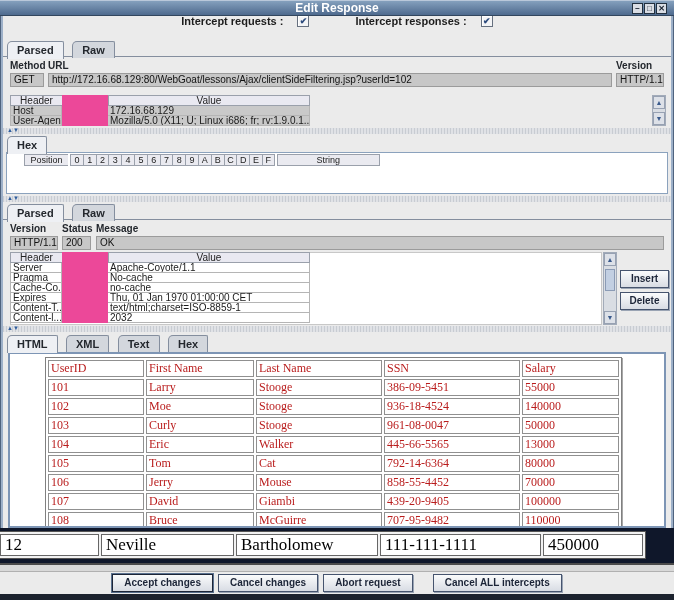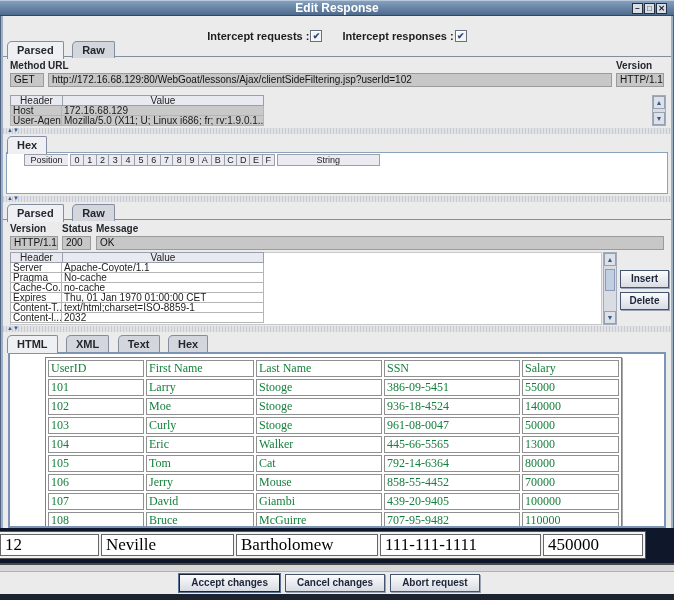--- a/index.html
+++ b/index.html
@@ -20,22 +20,22 @@
   .win-controls { position: absolute; right: 7px; top: 2px; display: flex; gap: 1px; }
   .win-btn {
     width: 11px; height: 11px; background: #d9dde4; border: 1px solid #22303f;
     color: #16202e; font-size: 8px; line-height: 9px; text-align: center; font-weight: bold;
   }
   .frame-edge { position: absolute; top: 16px; width: 3px; height: 512px; background: #9db0c8; z-index: 30; }
   .frame-left { left: 0; border-left: 1px solid #4f637e; }
   .frame-right { right: 0; border-right: 1px solid #4f637e; }
   
   .toolbar {
-    position: absolute; left: 3px; top: 23px; width: 668px; height: 25px;
-    display: flex; align-items: center; justify-content: center; gap: 1px;
+    position: absolute; left: 3px; top: 8px; width: 668px; height: 25px;
+    display: flex; align-items: center; justify-content: center; gap: 14px;
   }
   .tb-label { font-weight: bold; font-size: 11px; color: #1d1d1d; }
   .checkbox {
     width: 12px; height: 12px; background: #f3f4f6; border: 1px solid #66707f;
     box-shadow: inset 1px 1px 0 #ffffff; font-size: 9px; line-height: 11px;
     text-align: center; color: #2c4a7c; font-weight: bold;
   }
   .gap18 { width: 18px; }
   
   .tabs-row { position: absolute; left: 3px; width: 668px; height: 17px; border-bottom: 1px solid #848e9e; z-index: 5; }
@@ -62,21 +62,21 @@
   }
   .kv-hcell:last-child { border-right: 1px solid #9aa0ab; }
   .kv-row { display: flex; }
   .kv-cell {
     height: 10px; line-height: 10px; overflow: hidden; white-space: nowrap;
     border-bottom: 1px solid #b5b5b5; border-right: 1px solid #b5b5b5; padding: 0 2px;
   }
   .kv-cell:first-child { border-left: 1px solid #b5b5b5; }
   .kv.gray .kv-cell { background: #c9c9c9; }
   .kv.white .kv-cell { background: #fff; height: 10px; }
-  .col-h { width: 52px; } .col-v { width: 202px; }
+  .col-h { width: 52px; } .col-v { width: 202px; margin-left: 46px; }
   
   .sb { position: absolute; width: 14px; background: #d9dde3; border: 1px solid #a2abb9; }
   .sb-btn {
     width: 12px; height: 13px; background: #dde1e8; border: 1px solid #97a1b2;
     color: #3a5a8c; font-size: 7px; line-height: 12px; text-align: center;
   }
   .sb-up { position: absolute; top: 0; left: 0; }
   .sb-down { position: absolute; bottom: 0; left: 0; }
   .sb-thumb { position: absolute; left: 1px; top: 16px; width: 10px; height: 22px;
     background: #c2cfe2; border: 1px solid #8b9bb5; }
@@ -103,21 +103,21 @@
   }
   .side-btn { position: absolute; left: 620px; width: 49px; height: 18px; line-height: 16px; }
   
   .viewport {
     position: absolute; left: 8px; top: 352px; width: 658px; height: 176px;
     background: #fff; border: 2px solid #7d95b5; overflow: hidden;
   }
   table.htab {
     position: absolute; left: 35px; top: 3px; border-collapse: separate; border-spacing: 2px;
     background: #fff; border: 1px solid #808080; box-shadow: 1px 1px 0 #a8a8a8;
-    font-family: "Liberation Serif", serif; font-size: 12px; color: #15803d;
+    font-family: "Liberation Serif", serif; font-size: 12px; color: #b91c1c;
   }
   table.htab td, table.htab th {
     border: 1px solid #909090; background: #fff; font-weight: normal; text-align: left;
     height: 13px; padding: 0 2px; white-space: nowrap; overflow: hidden;
   }
   
   .strip { position: absolute; left: 0; top: 528px; width: 674px; height: 35px; background: #0f172a; }
   table.bigrow {
     position: absolute; left: -3px; top: 3px; border-collapse: separate; border-spacing: 2px;
     background: #f2f2f2; border: 1px solid #555; font-family: "Liberation Serif", serif;
@@ -403,16 +403,17 @@
       </tbody>
     </table>
   </div>
   <div class="band"></div>
 
   <div class="footer">
     <button class="mbtn focused">Accept changes</button>
     <button class="mbtn">Cancel changes</button>
     <button class="mbtn">Abort request</button>
     <span class="gapwide"></span>
+    <button class="mbtn">Cancel ALL intercepts</button>
   </div>
   <div class="bottom-strip"></div>
 
 </div>
 
 </body></html>

